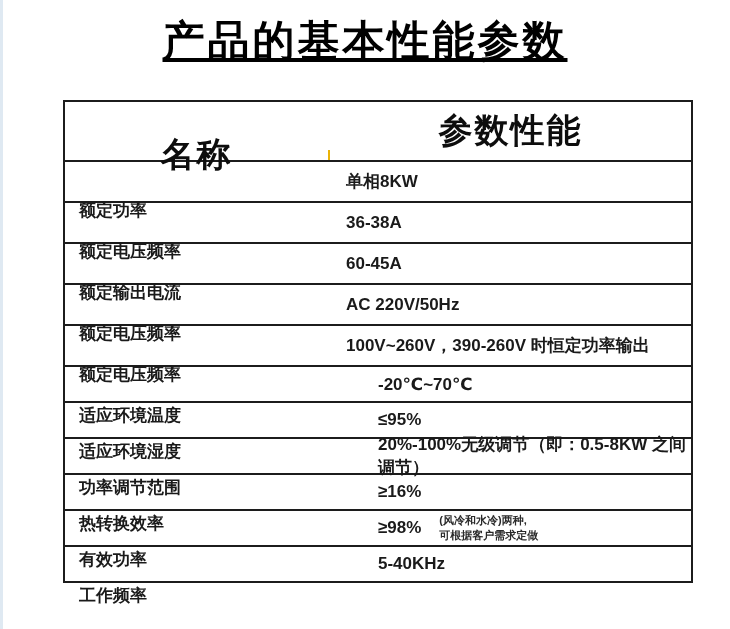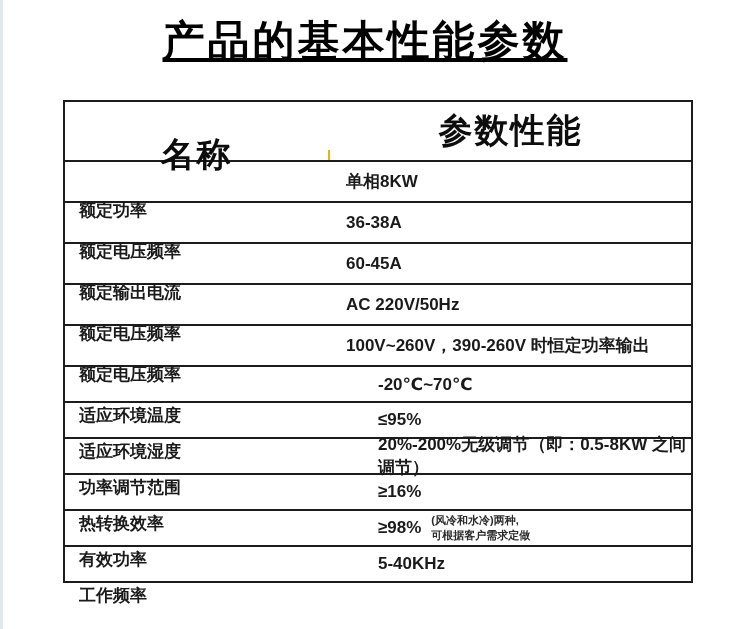--- a/index.html
+++ b/index.html
@@ -45,21 +45,21 @@
     font-size:34px;font-weight:900;color:#0d0d0d;letter-spacing:2px;}
   .thead{height:58px;}
   .tall{height:39px;justify-content:space-between;}
   .short{height:34px;gap:32px;}
   .td{font-size:17px;font-weight:700;color:#1a1a1a;}
   .col-val.td{font-weight:600;}
   .val-with-note{gap:10px;border-radius:6px;}
   .note{
     display:flex;flex-direction:column;justify-content:center;
     font-size:11px;font-weight:600;color:#2a2a2a;line-height:1.35;
-    margin-left:0;
+    margin-left:8px;
   }
 </style>
 </head>
 <body>
 
 <div class="left-edge"></div>
 
 <h1 class="title">产品的基本性能参数</h1>
 
 <div class="spec-table">
@@ -99,21 +99,21 @@
     <div class="td col-val">-20℃~70℃</div>
   </div>
 
   <div class="tr short">
     <div class="td col-name">适应环境湿度</div>
     <div class="td col-val">≤95%</div>
   </div>
 
   <div class="tr short">
     <div class="td col-name">功率调节范围</div>
-    <div class="td col-val">20%-200%无级调节（即：0.5-8KW 之间调节）</div>
+    <div class="td col-val">20%-100%无级调节（即：0.5-8KW 之间调节）</div>
   </div>
 
   <div class="tr short">
     <div class="td col-name">热转换效率</div>
     <div class="td col-val">≥16%</div>
   </div>
 
   <div class="tr short">
     <div class="td col-name">有效功率</div>
     <div class="td col-val val-with-note">

